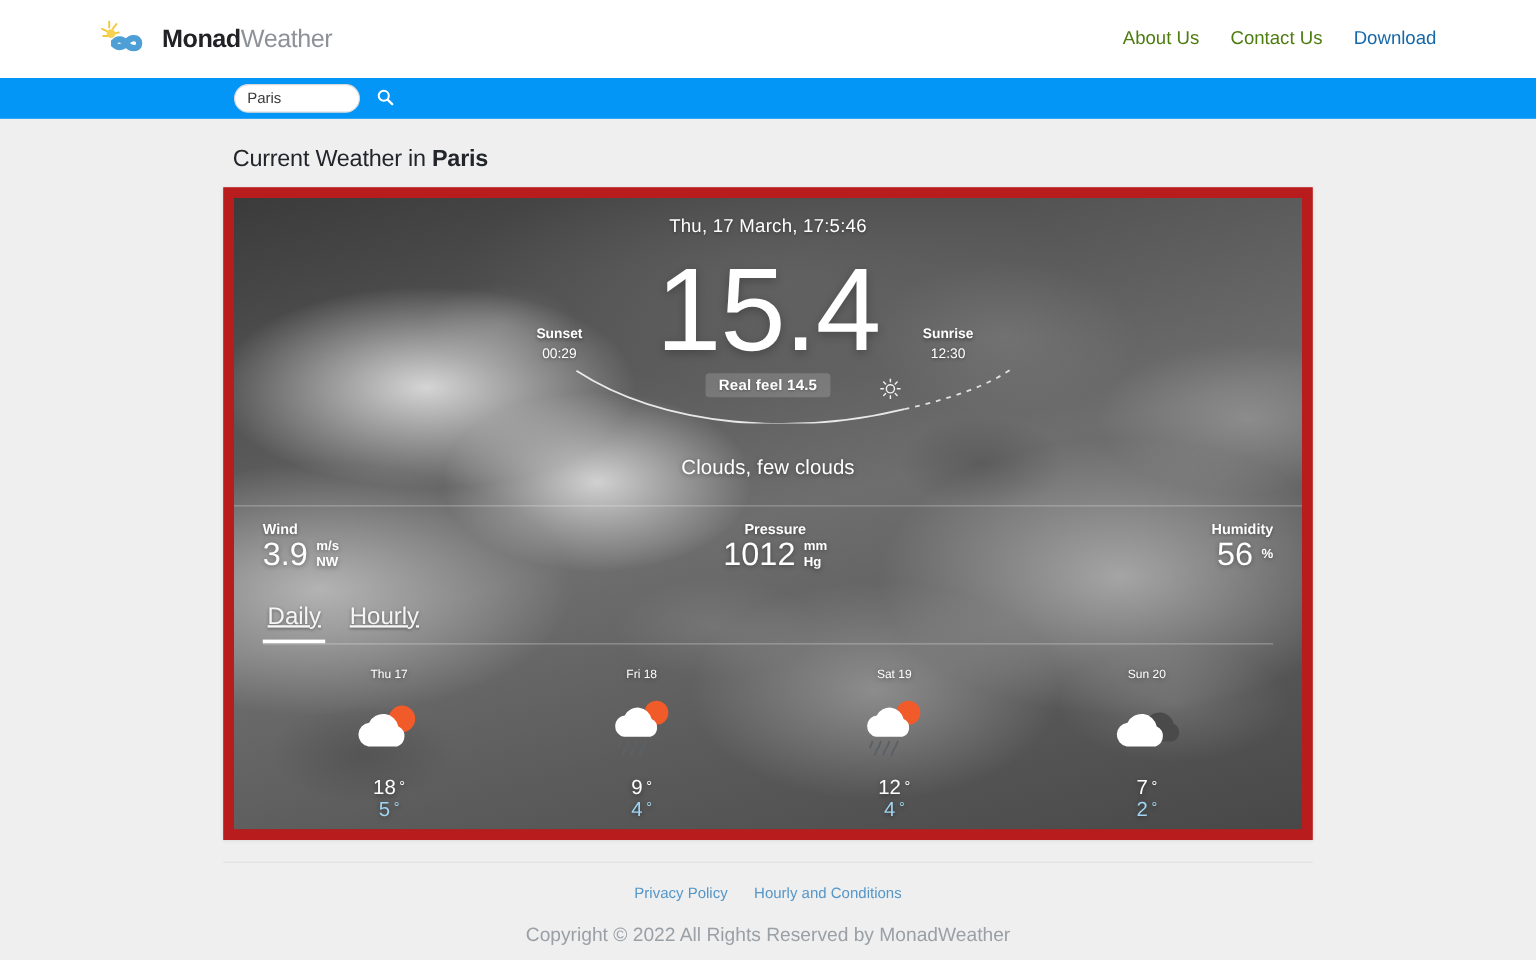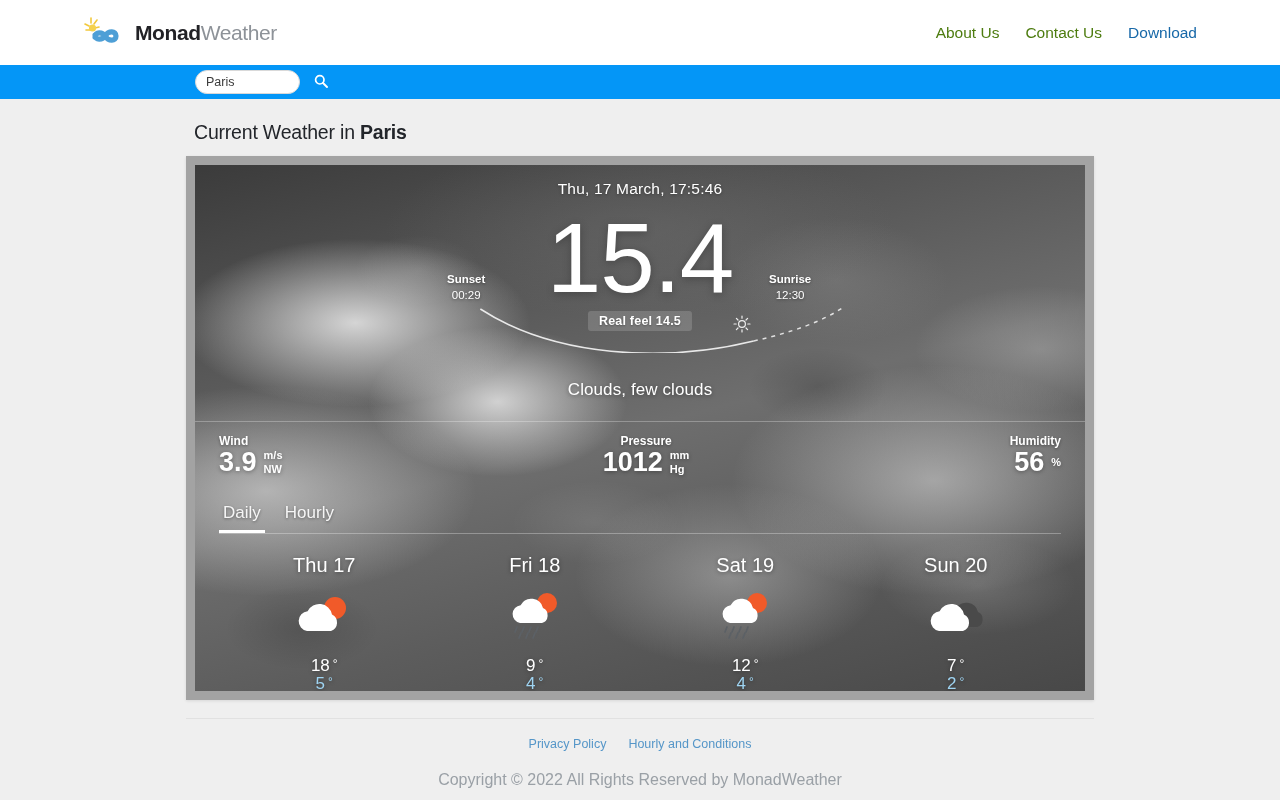--- a/index.html
+++ b/index.html
@@ -67,21 +67,21 @@
   .page-title {
     font-size: 19.5px;
     color: #22252a;
     font-weight: 400;
     margin: 22px 0 12px 8px;
     letter-spacing: -0.2px;
   }
   .page-title b { font-weight: bold; }
 
   .card {
-    background: #a3a3a3;
+    background: #b91c1c;
     padding: 9px;
     box-shadow: 0 1px 3px rgba(0,0,0,0.10);
   }
   .weather-panel {
     position: relative;
     height: 526px;
     overflow: hidden;
     color: #fff;
     background: #4a4a4a;
   }
@@ -189,56 +189,57 @@
     text-shadow: 0 1px 3px rgba(0,0,0,0.4);
   }
   .metric .m-value {
     display: flex;
     align-items: center;
     gap: 7px;
     text-shadow: 0 1px 4px rgba(0,0,0,0.35);
   }
   .metric.right .m-value { justify-content: flex-end; }
   .metric.center .m-value { justify-content: center; }
-  .m-num { font-size: 27px; font-weight: 700; line-height: 1; }
+  .m-num { font-size: 27px; font-weight: 400; line-height: 1; }
   .m-unit { font-size: 11px; font-weight: bold; line-height: 1.22; text-align: left; }
 
   
   .tabs {
     margin: 27px 24px 0 24px;
     display: flex;
     gap: 16px;
     border-bottom: 1px solid rgba(255,255,255,0.30);
   }
   .tab {
-    font-size: 17px;
+    font-size: 20px;
     padding: 0 4px 7px 4px;
     cursor: pointer;
     color: rgba(255,255,255,0.92);
     border-bottom: 3px solid transparent;
     text-shadow: 0 1px 3px rgba(0,0,0,0.4);
     background: none;
     border-top: none; border-left: none; border-right: none;
     font-family: "Liberation Sans", sans-serif;
+    text-decoration: underline;
   }
   .tab.active { border-bottom-color: #ffffff; font-weight: 400; }
 
   
   .forecast {
     display: flex;
     margin-top: 20px;
     padding: 0 24px;
   }
   .fc-day {
     flex: 1;
     text-align: center;
     cursor: pointer;
   }
   .fc-name {
-    font-size: 20px;
+    font-size: 10px;
     text-shadow: 0 1px 4px rgba(0,0,0,0.4);
     margin-bottom: 10px;
   }
   .fc-icon { height: 56px; display: flex; align-items: center; justify-content: center; }
   .fc-temps { margin-top: 14px; line-height: 1.05; }
   .fc-hi { font-size: 17px; color: #ffffff; text-shadow: 0 1px 4px rgba(0,0,0,0.4); }
   .fc-lo { font-size: 17px; color: #9fd4f2; text-shadow: 0 1px 4px rgba(0,0,0,0.4); }
   .deg { font-size: 12px; vertical-align: top; position: relative; top: 1px; margin-left: 3px; }
 
   

